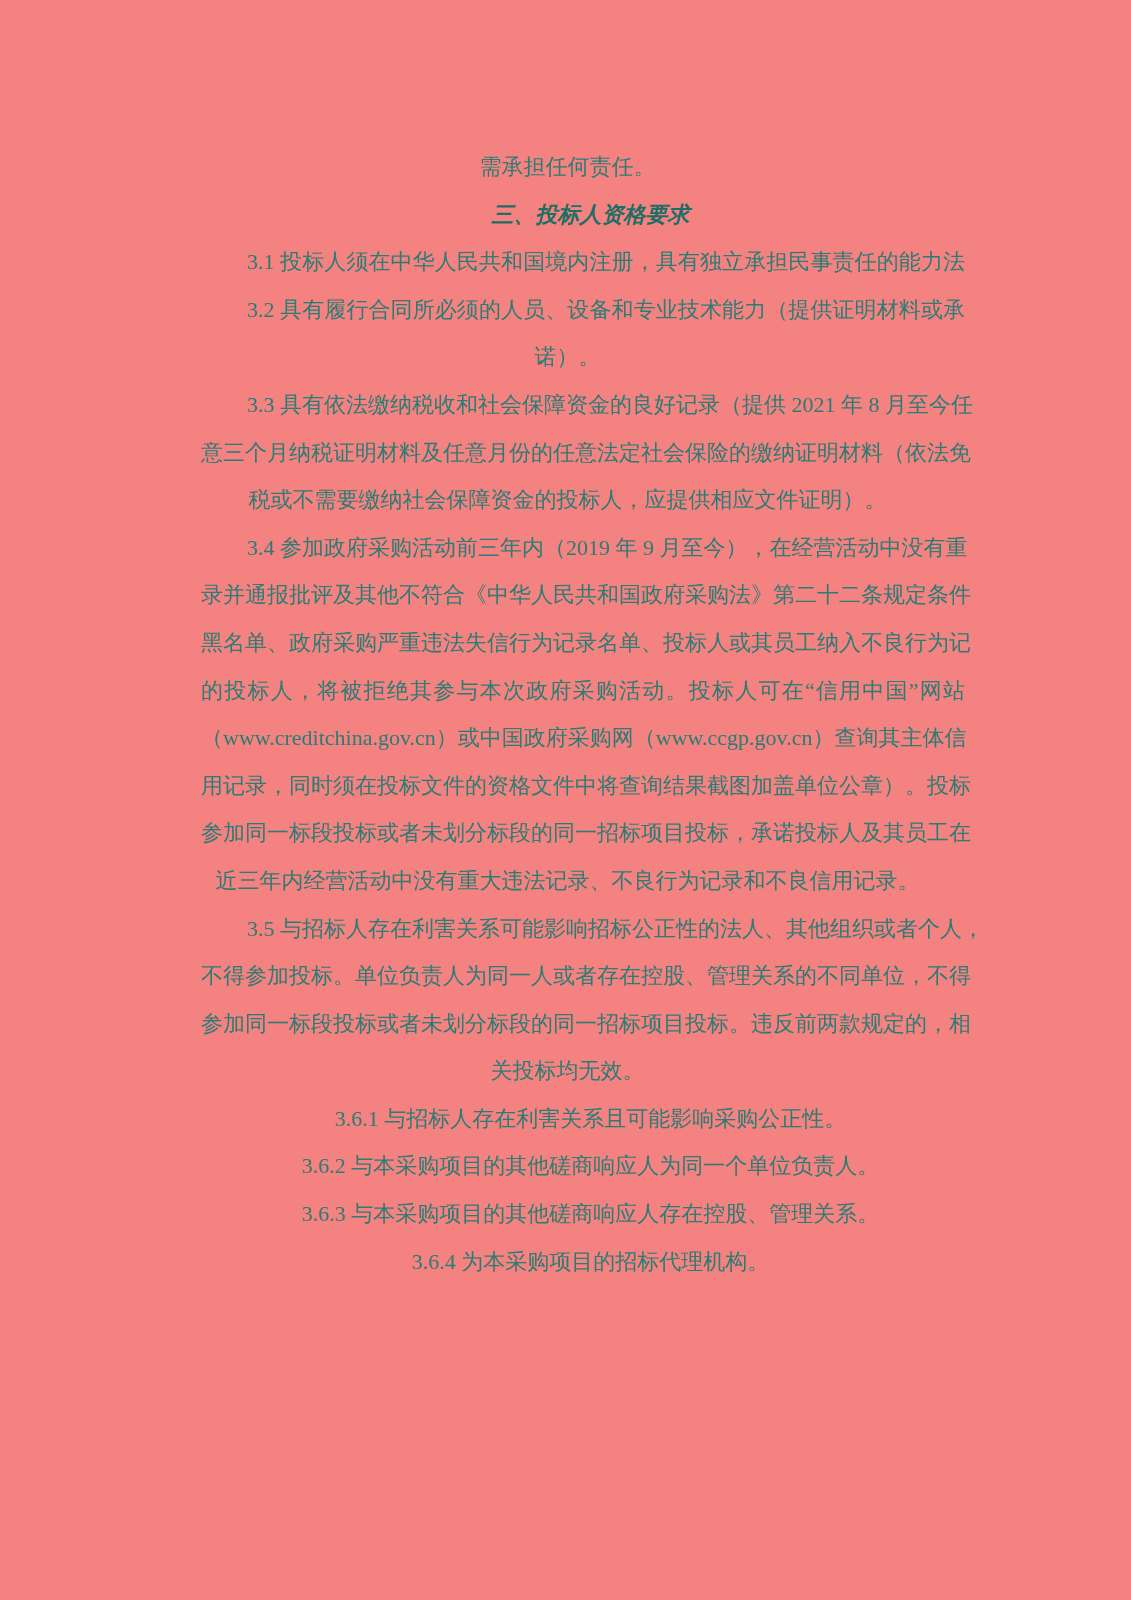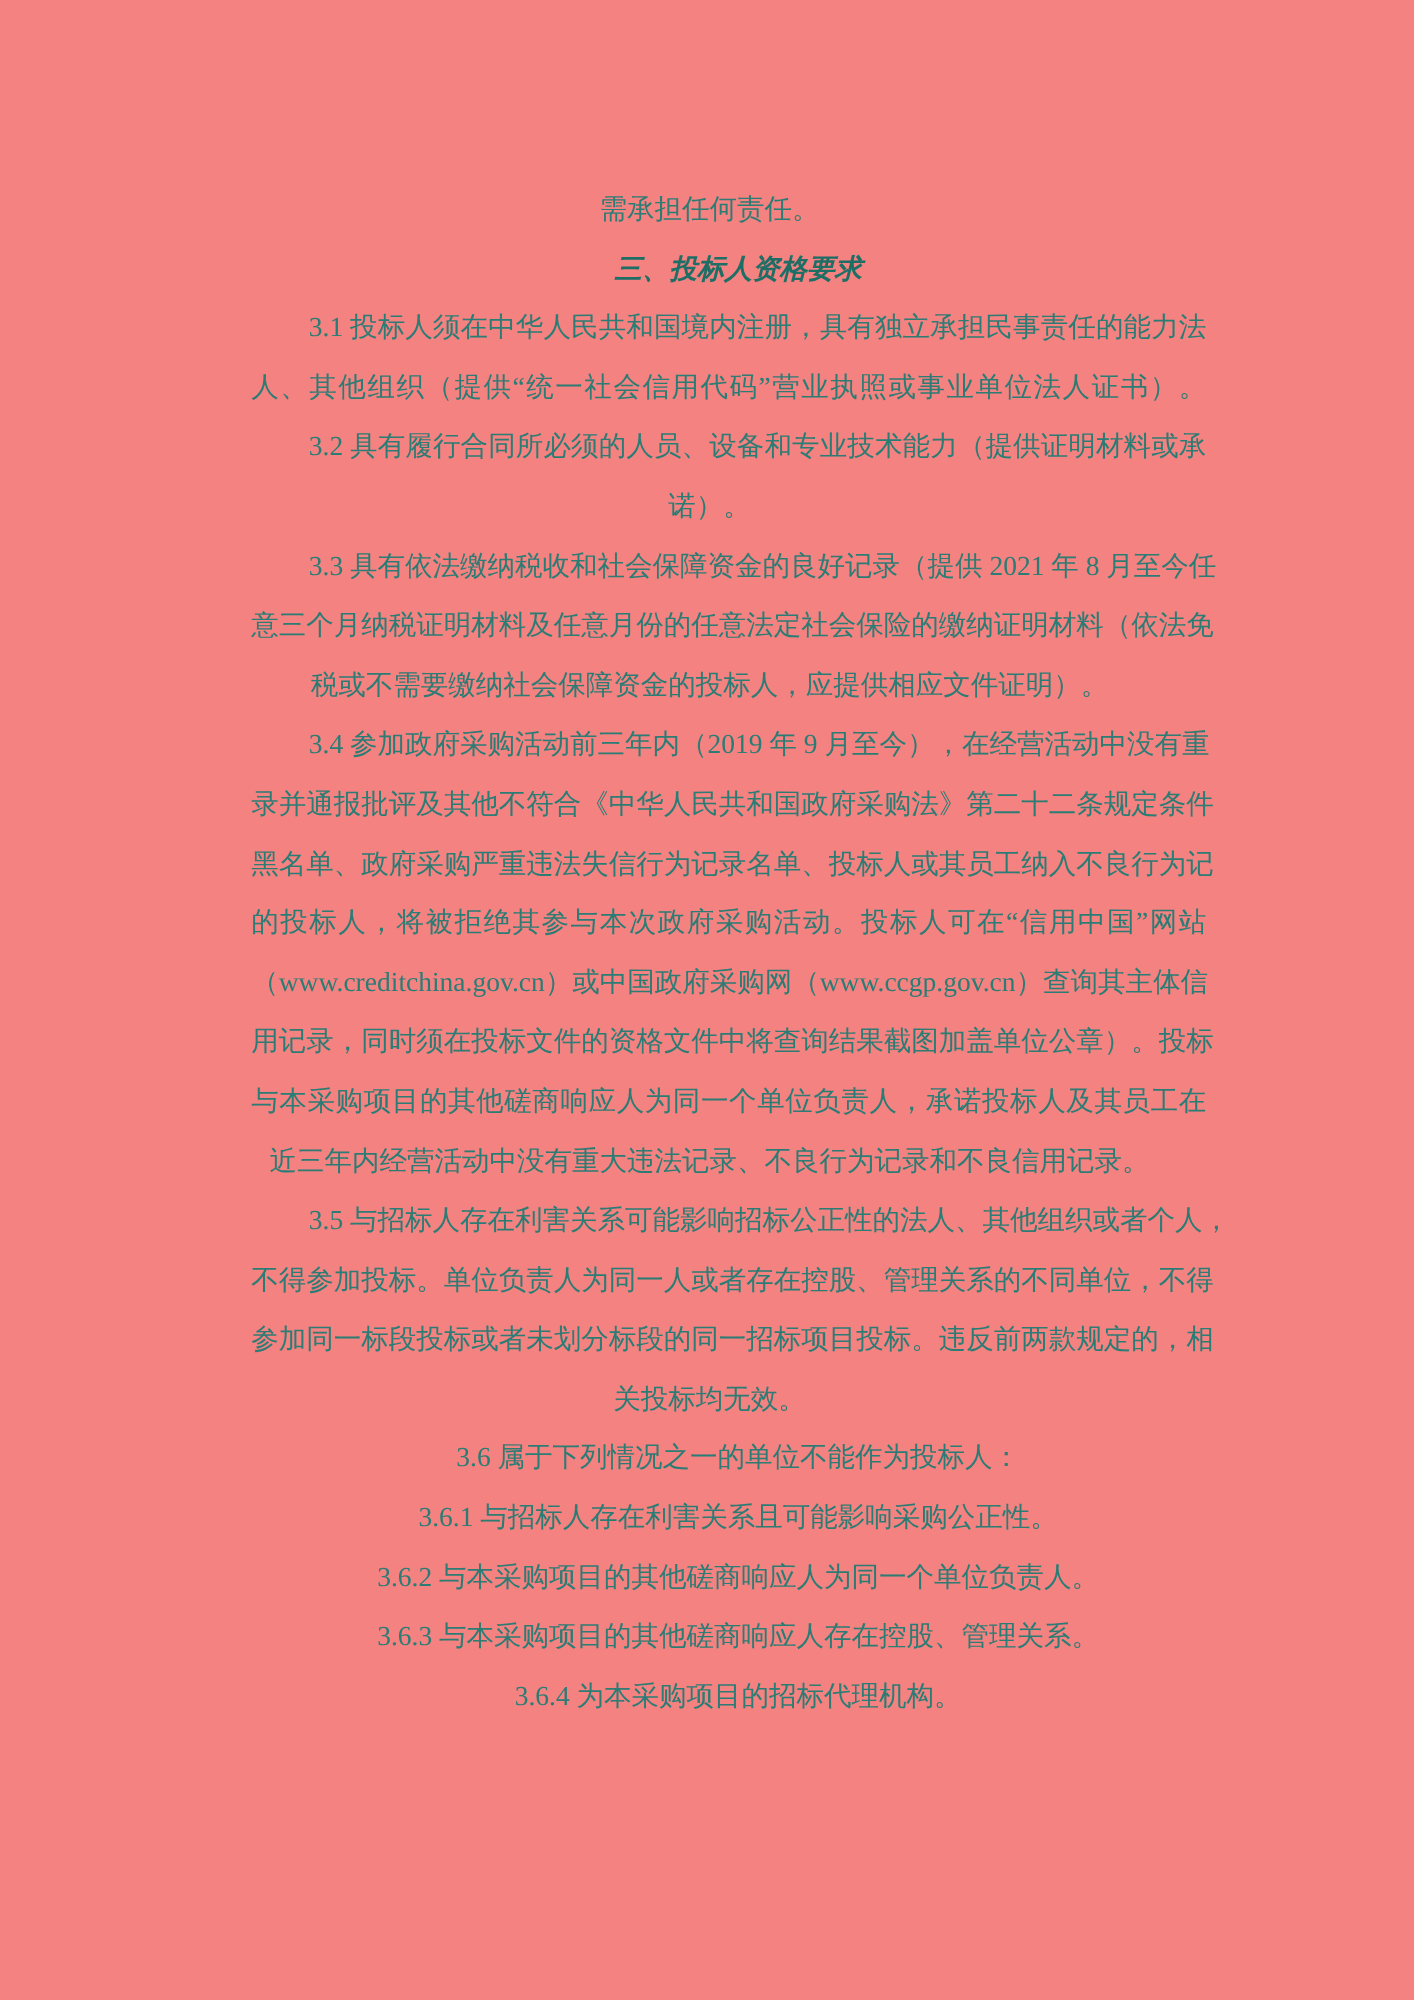--- a/index.html
+++ b/index.html
@@ -44,37 +44,35 @@
   }
 </style>
 </head>
 <body>
 
 <div class="page">
   <div class="content">
     <div class="line">需承担任何责任。</div>
     <div class="line ind heading">三、投标人资格要求</div>
     <div class="line ind j">3.1 投标人须在中华人民共和国境内注册，具有独立承担民事责任的能力法</div>
-    <div class="line j">人、其他组织（提供“统一社会信用代码”营业执照或事业单位法人证书）。</div>
     <div class="line ind j">3.2 具有履行合同所必须的人员、设备和专业技术能力（提供证明材料或承</div>
     <div class="line">诺）。</div>
     <div class="line ind j">3.3 具有依法缴纳税收和社会保障资金的良好记录（提供 2021 年 8 月至今任</div>
     <div class="line j">意三个月纳税证明材料及任意月份的任意法定社会保险的缴纳证明材料（依法免</div>
     <div class="line">税或不需要缴纳社会保障资金的投标人，应提供相应文件证明）。</div>
     <div class="line ind j">3.4 参加政府采购活动前三年内（2019 年 9 月至今），在经营活动中没有重</div>
     <div class="line j">录并通报批评及其他不符合《中华人民共和国政府采购法》第二十二条规定条件</div>
     <div class="line j">黑名单、政府采购严重违法失信行为记录名单、投标人或其员工纳入不良行为记</div>
     <div class="line j">的投标人，将被拒绝其参与本次政府采购活动。投标人可在“信用中国”网站</div>
     <div class="line j">（www.creditchina.gov.cn）或中国政府采购网（www.ccgp.gov.cn）查询其主体信</div>
     <div class="line j">用记录，同时须在投标文件的资格文件中将查询结果截图加盖单位公章）。投标</div>
-    <div class="line j">与本采购项目的其他磋商响应人为同一个单位负责人，承诺投标人及其员工在</div>
+    <div class="line j">参加同一标段投标或者未划分标段的同一招标项目投标，承诺投标人及其员工在</div>
     <div class="line">近三年内经营活动中没有重大违法记录、不良行为记录和不良信用记录。</div>
     <div class="line ind j">3.5 与招标人存在利害关系可能影响招标公正性的法人、其他组织或者个人，</div>
     <div class="line j">不得参加投标。单位负责人为同一人或者存在控股、管理关系的不同单位，不得</div>
     <div class="line j">参加同一标段投标或者未划分标段的同一招标项目投标。违反前两款规定的，相</div>
     <div class="line">关投标均无效。</div>
-    <div class="line ind">3.6 属于下列情况之一的单位不能作为投标人：</div>
     <div class="line ind">3.6.1 与招标人存在利害关系且可能影响采购公正性。</div>
     <div class="line ind">3.6.2 与本采购项目的其他磋商响应人为同一个单位负责人。</div>
     <div class="line ind">3.6.3 与本采购项目的其他磋商响应人存在控股、管理关系。</div>
     <div class="line ind">3.6.4 为本采购项目的招标代理机构。</div>
   </div>
 </div>
 
 </body></html>

